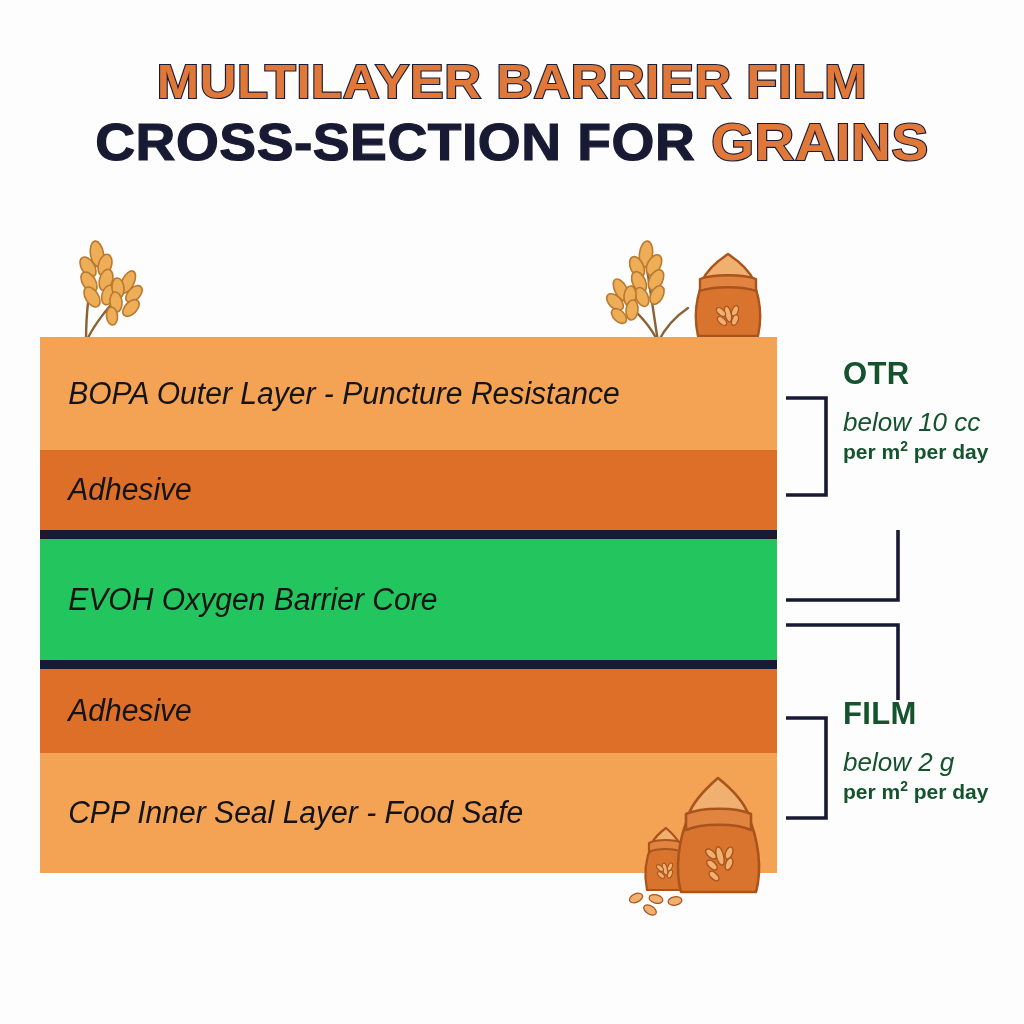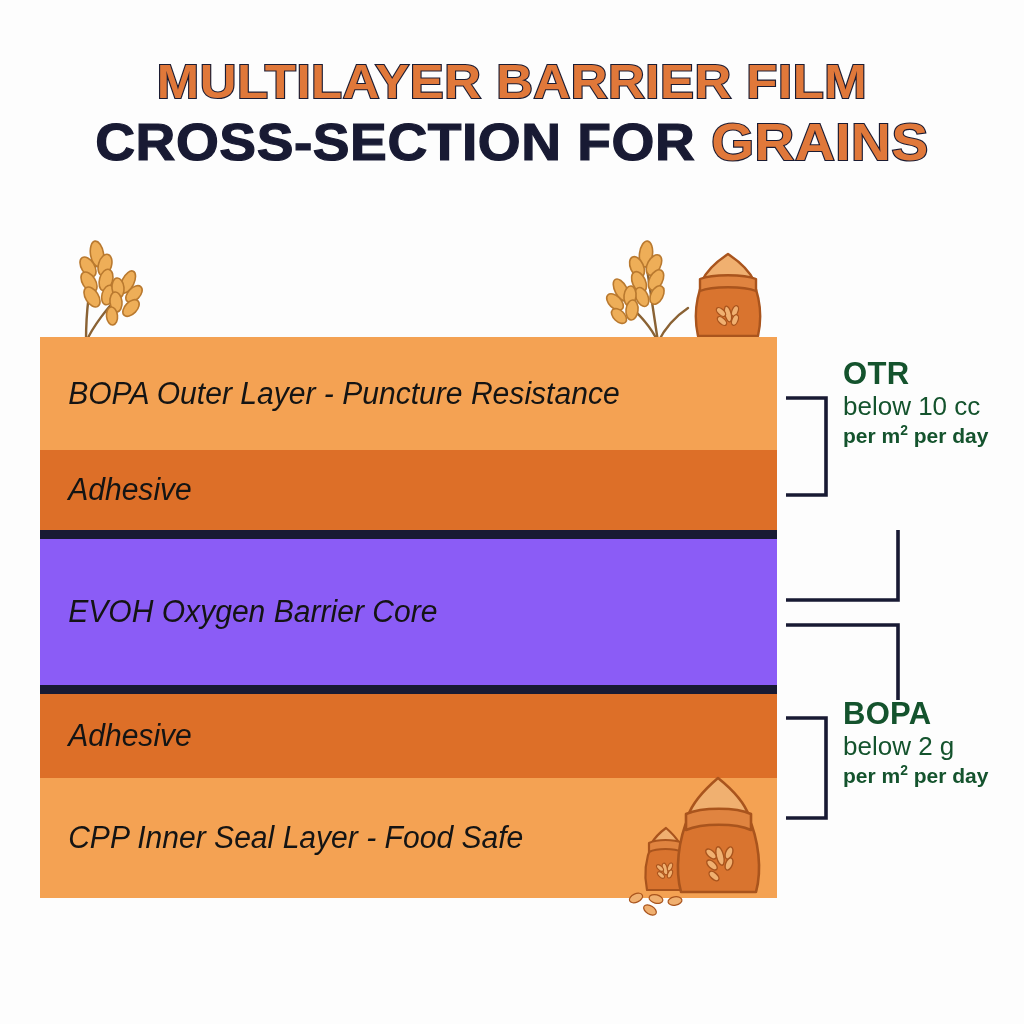--- a/index.html
+++ b/index.html
@@ -87,21 +87,21 @@
     font-weight: 400;
     color: #141414;
     padding-left: 29px;
     white-space: nowrap;
     transform: scaleX(0.97);
     transform-origin: left center;
   }
   .lyr-bopa  { height: 113px; background: #f4a253; }
   .lyr-adh1  { height: 80px;  background: #dd6f28; }
   .rule      { height: 9px;   background: #181a33; }
-  .lyr-evoh  { height: 146px; background: #8b5cf6; }
+  .lyr-evoh  { height: 121px; background: #22c55e; }
   .lyr-adh2  { height: 84px;  background: #dd6f28; }
   .lyr-cpp   { height: 120px; background: #f4a253; }
 
   #sack-bottom {
     position: absolute;
     left: 612px;
     top: 768px;
   }
 
   
@@ -119,21 +119,22 @@
   .annot-title {
     font-size: 31px;
     font-weight: 700;
     letter-spacing: 0.3px;
     line-height: 1.0;
   }
   .annot-l1 {
     font-size: 26px;
     font-weight: 400;
     line-height: 1.18;
-    margin-top: 2px;
+    margin-top: 18px;
+    font-style: italic;
   }
   .annot-l2 {
     font-size: 21px;
     font-weight: 700;
     line-height: 1.2;
   }
   .annot-l2 sup { font-size: 0.66em; }
 
   #otr-annot  { left: 843px; top: 358px; }
   #mvtr-annot { left: 843px; top: 698px; }
@@ -278,18 +279,18 @@
     </g>
   </svg>
 
   <div class="annot" id="otr-annot">
     <div class="annot-title">OTR</div>
     <div class="annot-l1">below 10 cc</div>
     <div class="annot-l2"><span>per m</span><sup>2</sup><span> per day</span></div>
   </div>
 
   <div class="annot" id="mvtr-annot">
-    <div class="annot-title">BOPA</div>
+    <div class="annot-title">FILM</div>
     <div class="annot-l1">below 2 g</div>
     <div class="annot-l2"><span>per m</span><sup>2</sup><span> per day</span></div>
   </div>
 
 </div>
 
 </body></html>

